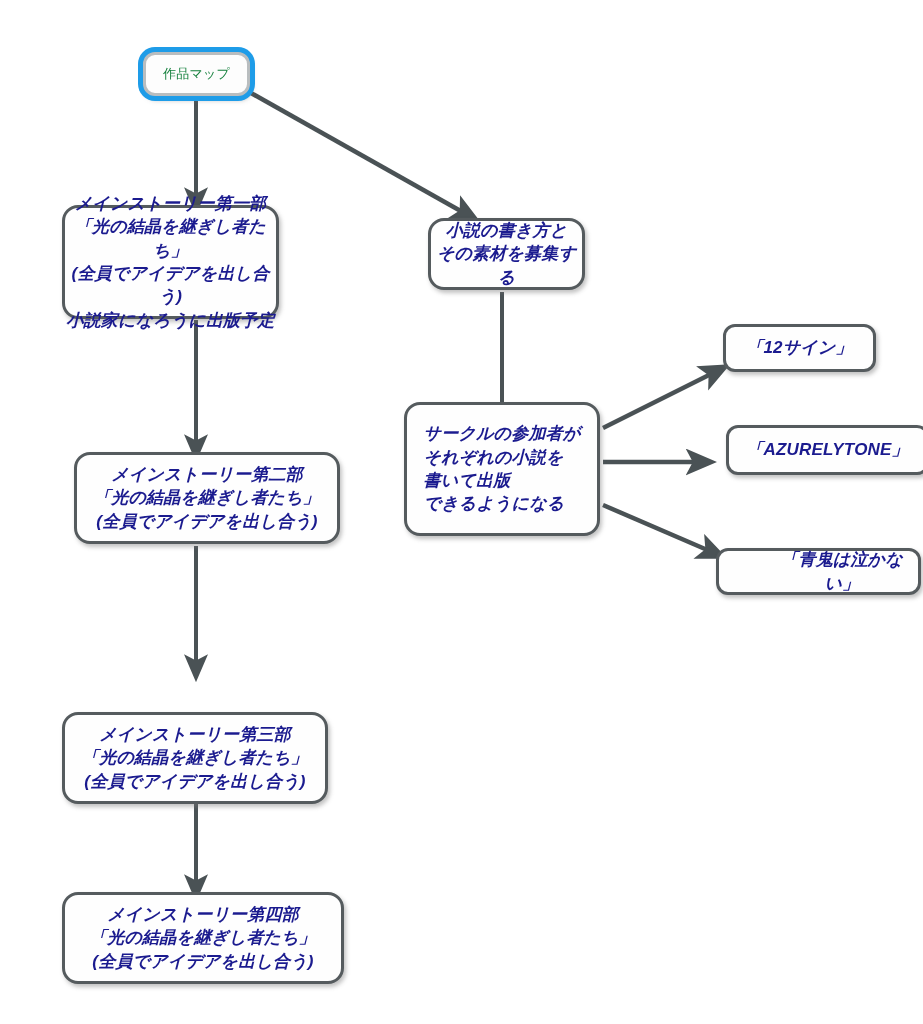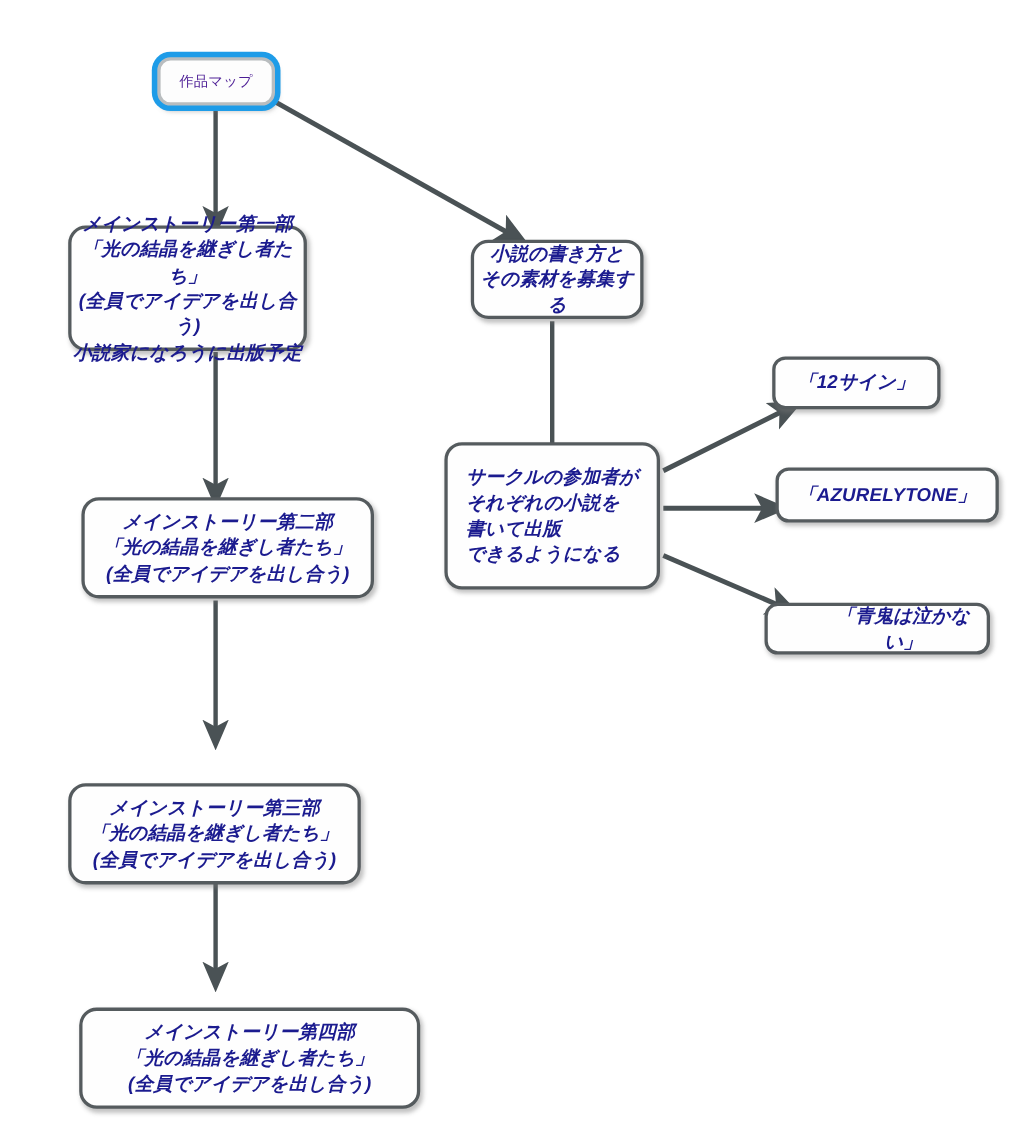--- a/index.html
+++ b/index.html
@@ -56,30 +56,31 @@
   }
 
   
   .node.root {
     border: 3px solid #b9bdbf;
     border-radius: 12px;
     background: #fdfdfd;
     box-shadow: 0 0 0 5px #1e9ce8, 2px 4px 5px rgba(120,120,120,0.5);
   }
   .node.root .node-text {
-    color: #4c1d95;
+    color: #15803d;
     font-weight: normal;
     font-style: normal;
     font-size: 13px;
   }
 
   
   .node.leaf {
     border-radius: 12px;
     border-width: 3px;
+    margin-left: 21px;
   }
   .node.leaf .node-text {
     font-size: 17px;
   }
 </style>
 </head>
 <body>
 
 <div id="canvas">
 
@@ -125,21 +126,21 @@
 「光の結晶を継ぎし者たち」
 (全員でアイデアを出し合う)</span>
   </div>
 
   <div class="node" style="left:62px; top:672px; width:266px; height:92px;margin-top:40px;">
     <span class="node-text">メインストーリー第三部
 「光の結晶を継ぎし者たち」
 (全員でアイデアを出し合う)</span>
   </div>
 
-  <div class="node" style="left:72px; top:892px; width:310px; height:92px;margin-top:24px;">
+  <div class="node" style="left:62px; top:892px; width:282px; height:92px;">
     <span class="node-text">メインストーリー第四部
 「光の結晶を継ぎし者たち」
 (全員でアイデアを出し合う)</span>
   </div>
 
   <div class="node" style="left:428px; top:218px; width:157px; height:72px;">
     <span class="node-text">小説の書き方と
 その素材を募集する</span>
   </div>
 

